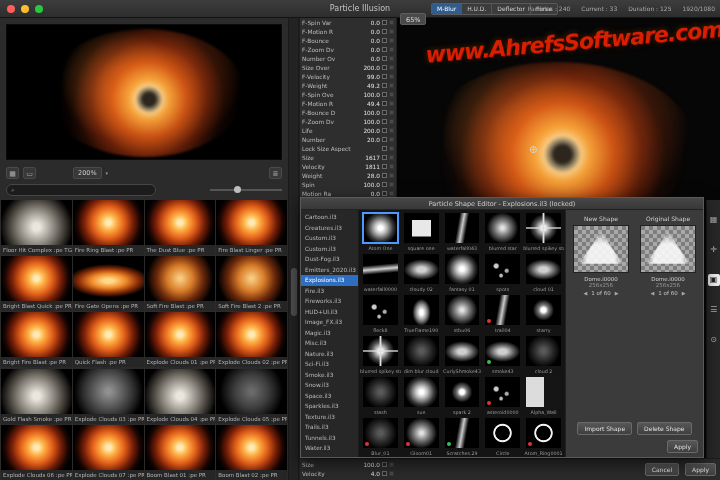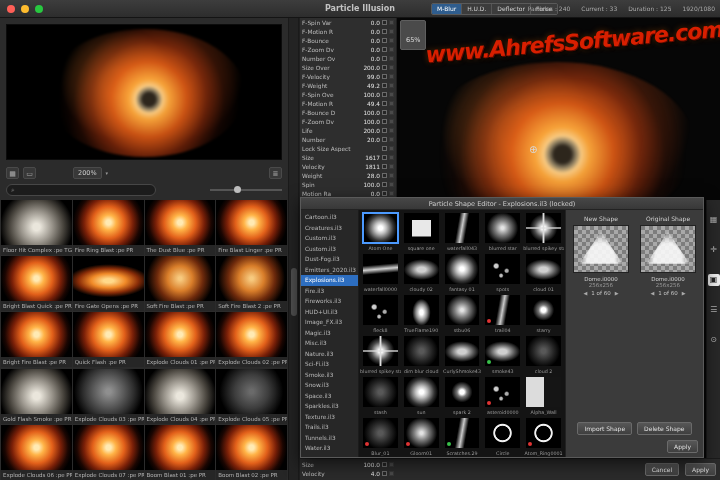--- a/index.html
+++ b/index.html
@@ -9,23 +9,23 @@
     background:#1f1f1f; font-family:"DejaVu Sans", sans-serif; color:#c9c9c9;
     -webkit-font-smoothing:antialiased;
   }
   
   .topbar { position:absolute; left:0; top:0; width:720px; height:18px;
     background:linear-gradient(#3d3d3d,#2d2d2d); border-bottom:1px solid #141414; z-index:8; }
   .traffic { position:absolute; left:7px; top:5px; display:flex; gap:6px; }
   .traffic span { width:8px; height:8px; border-radius:50%; display:block; }
   .t-close { background:#ff5f57; } .t-min { background:#febc2e; } .t-max { background:#28c840; }
   .win-title { position:absolute; left:0; top:0; width:100%; text-align:center;
-    font-size:8px; line-height:18px; color:#c2c2c2; pointer-events:none;font-weight:bold; }
-  .zoom-btn { position:absolute; left:400px; top:20px; height:12px; line-height:10px;
-    font-size:6.5px; padding:14px 5px; background:#4a4a4a; border:1px solid #5e5e5e;
+    font-size:8px; line-height:18px; color:#c2c2c2; pointer-events:none; }
+  .zoom-btn { position:absolute; left:400px; top:13px; height:12px; line-height:10px;
+    font-size:6.5px; padding:1px 5px; background:#4a4a4a; border:1px solid #5e5e5e;
     border-radius:2px; color:#ddd; }
   .segbar { position:absolute; left:431px; top:3px; height:12px; display:flex;
     border:1px solid #5a5a5a; border-radius:2px; overflow:hidden; }
   .seg { font-size:6px; line-height:10px; padding:0 5px; background:#3c3c3c;
     border-right:1px solid #555; color:#cfcfcf; }
   .seg:last-child { border-right:none; }
   .seg.active { background:#2f5d8e; color:#fff; }
   .stats { position:absolute; right:5px; top:0; line-height:18px; font-size:6px;
     color:#a9a9a9; white-space:nowrap; }
   .stats span { margin-left:9px; }

